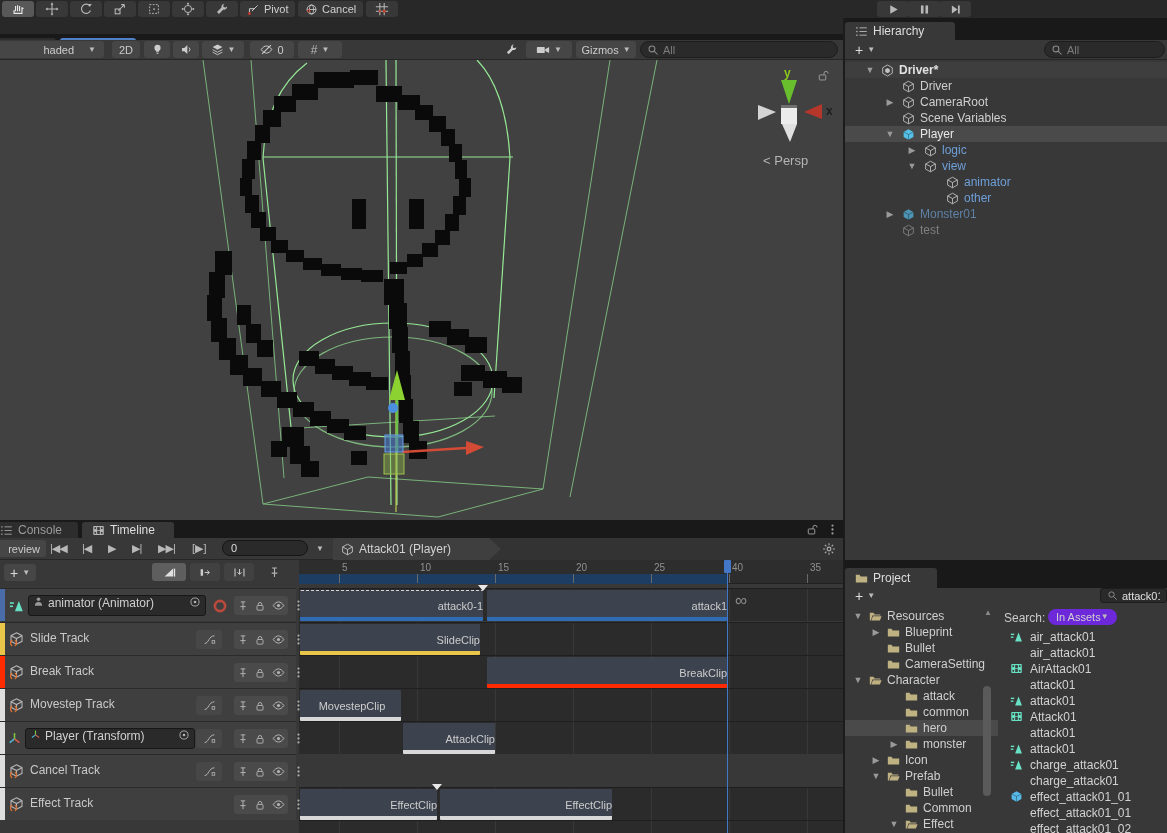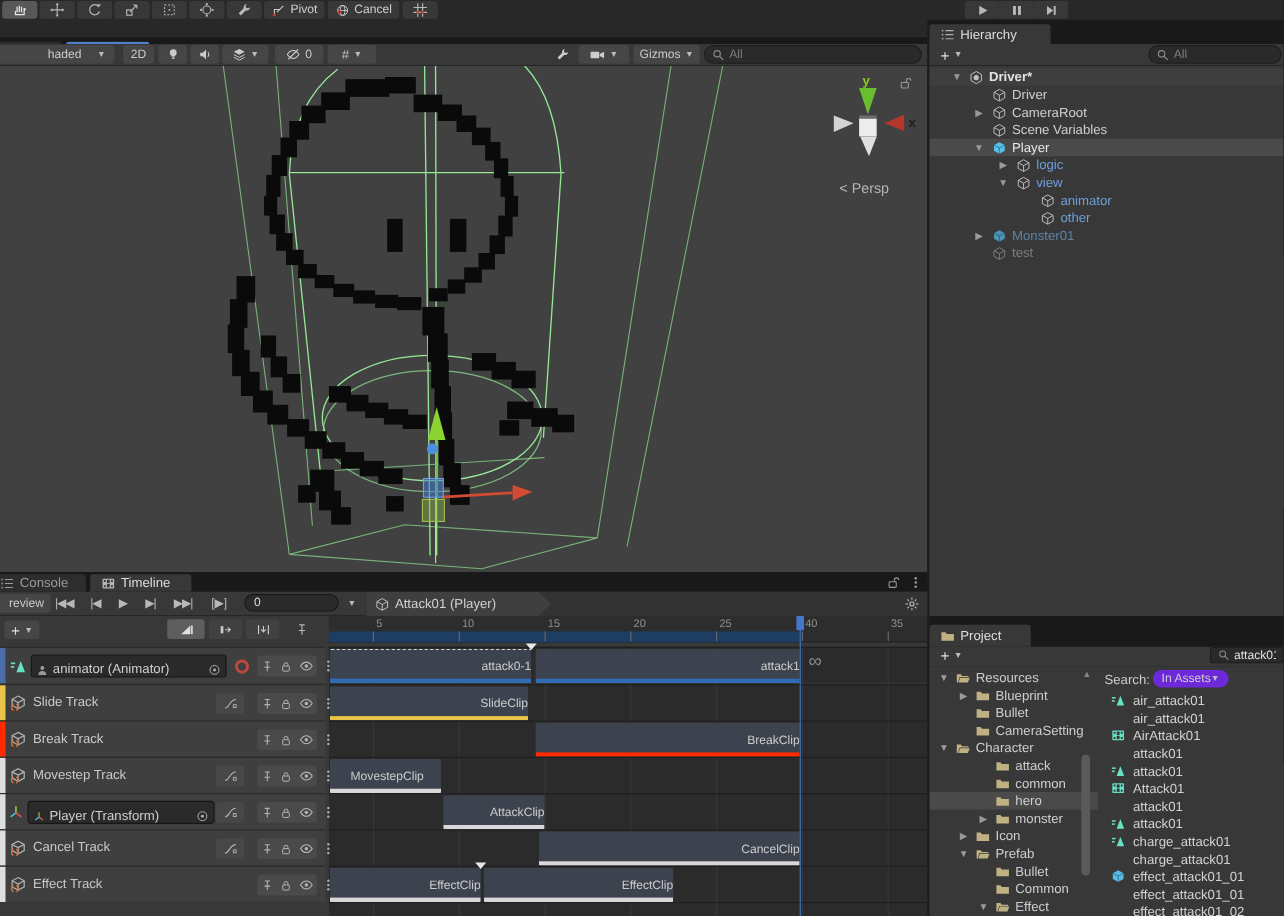--- a/index.html
+++ b/index.html
@@ -26,21 +26,21 @@
   .searchbox input::placeholder{color:#7d7d7d;}
   
   .trow{position:absolute;left:0;right:0;height:16px;display:flex;align-items:center;font-size:12px;color:#cfcfcf;white-space:nowrap;}
   .trow .arr{position:absolute;font-size:9px;color:#9a9a9a;width:10px;text-align:center;}
   .trow .nm{position:absolute;}
   .blue{color:#6e9fd9;} .mblue{color:#5e82a5;} .dim{color:#7e7e7e;}
   
   .thead{position:absolute;left:0;width:296px;height:33px;background:#3f3f3f;border-top:1px solid #2a2a2a;}
   .stripe{position:absolute;left:0;top:0;bottom:0;width:5px;}
   .tlabel{position:absolute;left:30px;top:8px;font-size:12px;color:#c9c9c9;white-space:nowrap;}
-  .objfield{position:absolute;top:6px;height:21px;background:#2a2a2a;border:1px solid #171717;border-radius:3px;display:flex;align-items:flex-end;gap:4px;padding:0 4px;color:#cfcfcf;font-size:12px;white-space:nowrap;}
+  .objfield{position:absolute;top:6px;height:21px;background:#2a2a2a;border:1px solid #171717;border-radius:3px;display:flex;align-items:flex-start;gap:4px;padding:0 4px;color:#cfcfcf;font-size:12px;white-space:nowrap;}
   .btngroup{position:absolute;top:7px;height:19px;background:#4a4a4a;border-radius:3px;display:flex;align-items:center;justify-content:space-around;color:#b5b5b5;}
   .minibtn{position:absolute;top:7px;height:19px;background:#474747;border-radius:3px;display:flex;align-items:center;justify-content:center;color:#b5b5b5;}
   .lane{position:absolute;left:299px;right:0;height:33px;background:#2b2b2b;border-top:1px solid #1f1f1f;}
   .clip{position:absolute;top:1px;height:31px;background:#3d434e;border-radius:1px;color:#cccccc;font-size:11px;display:flex;align-items:center;justify-content:flex-end;overflow:hidden;white-space:nowrap;}
   .clip .underbar{position:absolute;left:0;right:0;bottom:0;height:4px;}
   .gline{position:absolute;top:0;bottom:0;width:1px;background:#383838;}
   .rlab{position:absolute;top:2px;font-size:10px;color:#8f8f8f;}
   .rtick{position:absolute;bottom:0;width:1px;height:9px;background:#6a6a6a;}
   
   .rrow{position:absolute;height:15px;display:flex;align-items:center;font-size:12px;color:#d2d2d2;white-space:nowrap;}
@@ -563,21 +563,21 @@
       <rect x="29" y="39" width="16" height="4" fill="#6f6f6f"></rect>
       <rect x="29" y="42" width="16" height="16" fill="#ececec"></rect>
     </svg>
     <span class="abs" style="left:784px;top:6px;color:#8ac91c;font-size:12px;font-weight:bold">y</span>
     <span class="abs" style="left:826px;top:44px;color:#1e1e1e;font-size:12px;font-weight:bold">x</span>
     <span class="ico abs" style="left:817px;top:9px;color:#9a9a9a">
         <svg class="ic" width="13" height="13">
           <use href="#i-lock-open"></use>
         </svg>
       </span>
-    <div class="abs" style="left:763px;top:103px;color:#b4b4b4;font-size:13px"><span>&lt;</span> <span>Persp</span></div>
+    <div class="abs" style="left:763px;top:93px;color:#b4b4b4;font-size:13px"><span>&lt;</span> <span>Persp</span></div>
   </div>
 
   <div class="tabstrip" style="left:0;top:520px;width:843px;height:18px;">
     <div class="tab" style="left:-10px;width:88px;top:2px">
         <span class="ico" style="color:#9a9a9a">
           <svg class="ic" width="13" height="13">
             <use href="#i-list"></use>
           </svg>
         </span>
         <span>Console</span>
@@ -745,33 +745,20 @@
         <div class="gline" style="left:196px"></div>
         <div class="gline" style="left:274px"></div>
         <div class="gline" style="left:352px"></div>
         <div class="gline" style="left:430px"></div>
         <div class="gline" style="left:508px"></div>
       <div class="clip" style="left:104px;width:92px">
           <span>AttackClip</span>
           <div class="underbar" style="background:#d8d8d8"></div>
         </div>
     </div>
-    <div class="lane" style="top:194px">
-      <div class="gline" style="left:40px"></div>
-        <div class="gline" style="left:118px"></div>
-        <div class="gline" style="left:196px"></div>
-        <div class="gline" style="left:274px"></div>
-        <div class="gline" style="left:352px"></div>
-        <div class="gline" style="left:430px"></div>
-        <div class="gline" style="left:508px"></div>
-      <div class="clip" style="left:191px;width:237px">
-          <span>CancelClip</span>
-          <div class="underbar" style="background:#d8d8d8"></div>
-        </div>
-    </div>
     <div class="lane" style="top:227px">
       <div class="gline" style="left:40px"></div>
         <div class="gline" style="left:118px"></div>
         <div class="gline" style="left:196px"></div>
         <div class="gline" style="left:274px"></div>
         <div class="gline" style="left:352px"></div>
         <div class="gline" style="left:430px"></div>
         <div class="gline" style="left:508px"></div>
       <div class="clip" style="left:1px;width:137px">
           <span>EffectClip</span>

